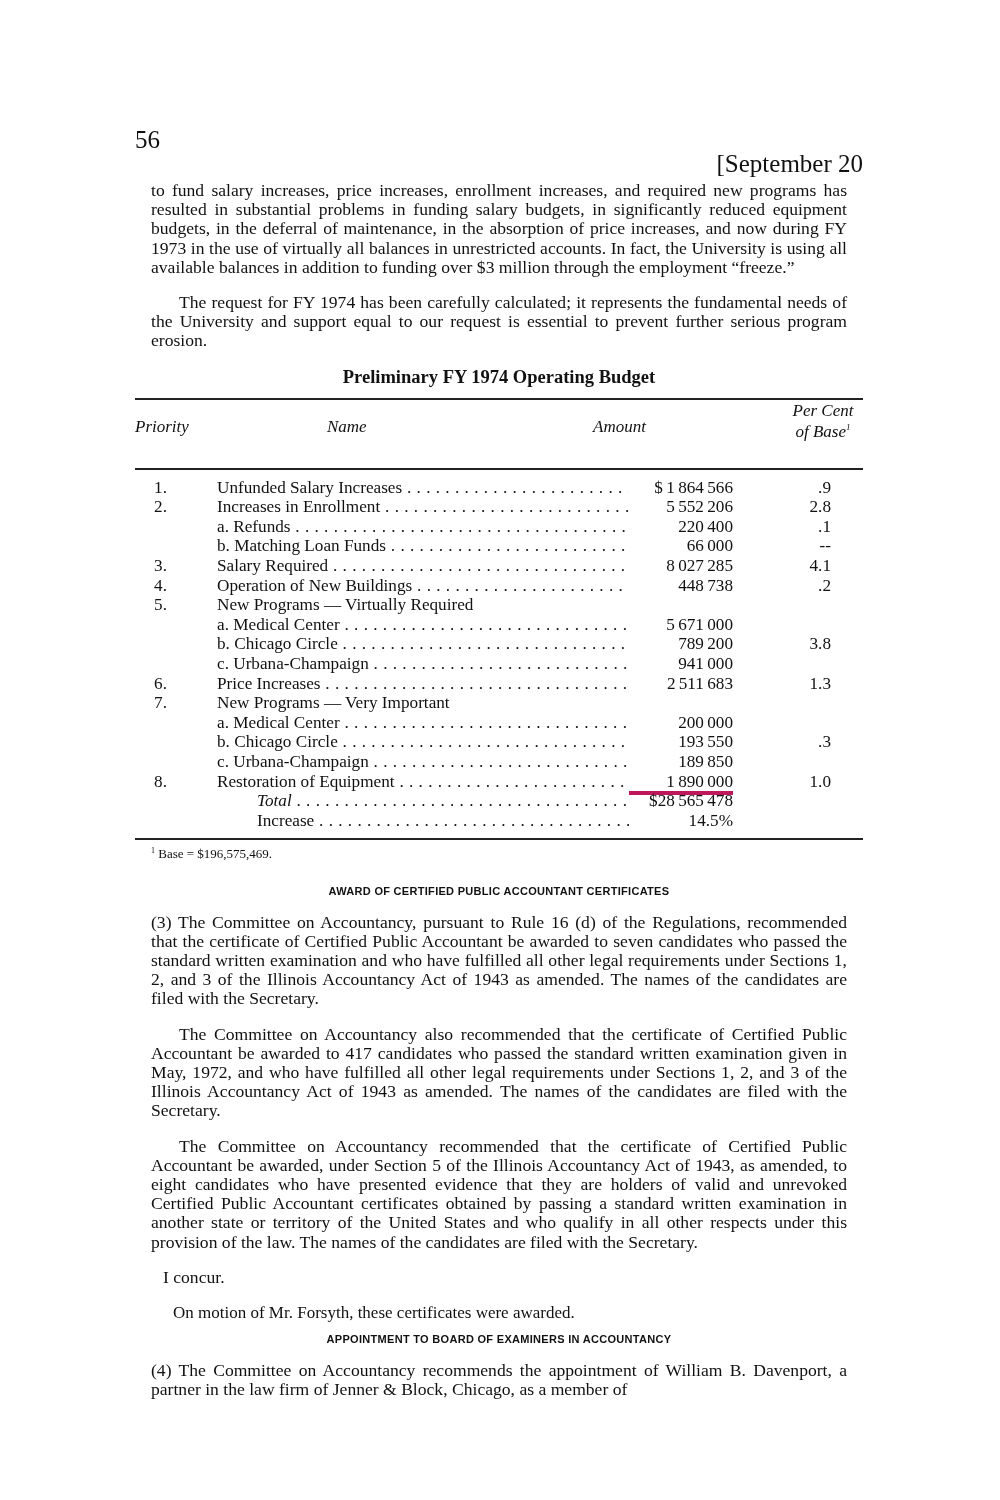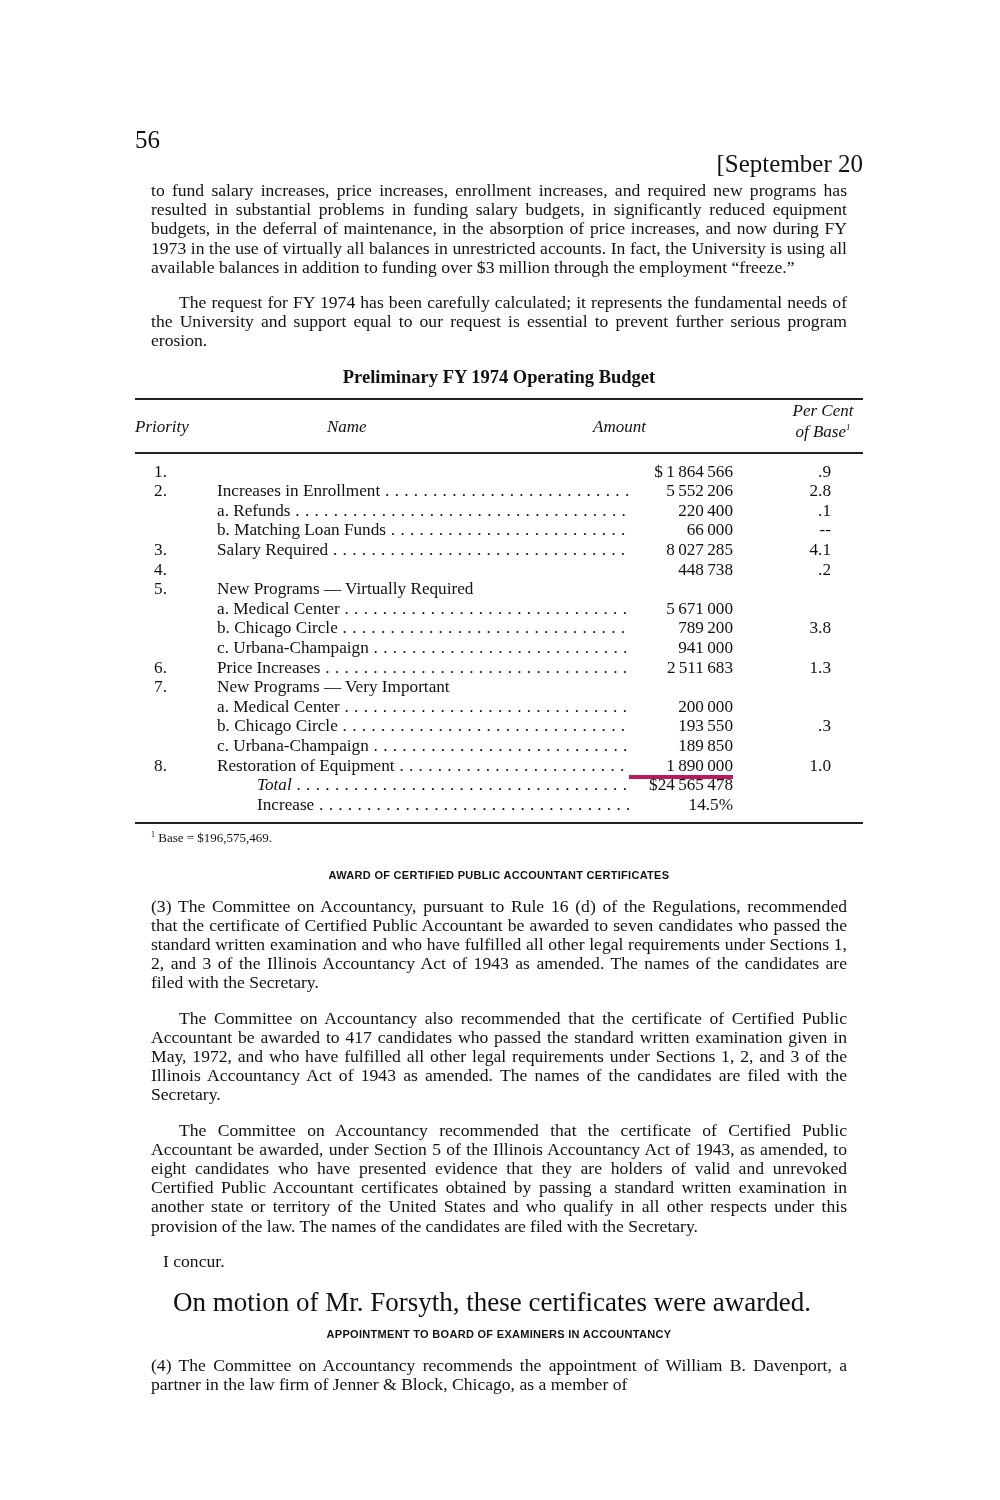--- a/index.html
+++ b/index.html
@@ -9,42 +9,42 @@
   .running-head { position: relative; height: 32px; font-size: 25px; }
   .rh-left { position: absolute; left: 0; top: 0; }
   .rh-center { position: absolute; left: 0; right: 0; top: 6px; text-align: center;
                font-size: 16px; letter-spacing: 1px; font-variant: small-caps; }
   .rh-right { position: absolute; right: 0; top: 0; margin-top: 24px; }
   p { margin: 16px; font-size: 17.6px; line-height: 19.2px; text-align: justify; }
   p.indent { text-indent: 28px; }
   .first-para { margin-top: 23px; }
   .table-title { text-align: center; font-size: 18.5px; font-weight: bold; margin-top: 2px; margin-bottom: 10px; }
   .rule { border-top: 2px solid #222; }
-  .thead { position: relative; height: 52px; font-style: italic; font-size: 17px; }
+  .thead { position: relative; height: 68px; font-style: italic; font-size: 17px; }
   .th-priority { position: absolute; left: 0; top: 17px; }
   .th-name { position: absolute; left: 192px; top: 17px; }
   .th-amount { position: absolute; left: 458px; top: 17px; }
   .th-percent { position: absolute; right: 0; top: 2px; text-align: center; line-height: 17px; width: 80px; }
   .th-percent sup { font-size: 9px; }
   .tbody { padding-top: 8px; padding-bottom: 8px; }
   .trow { position: relative; height: 19.6px; font-size: 17.2px; line-height: 19.6px; }
   .c-pri { position: absolute; left: 0; width: 32px; text-align: right; }
   .c-name { position: absolute; left: 82px; width: 412px; overflow: hidden; white-space: nowrap; }
   .c-name.tot { left: 122px; width: 372px; }
   .c-name .leader::after { content: " . . . . . . . . . . . . . . . . . . . . . . . . . . . . . . . . . . . . . . . . . . . . . . . . . . . . . . . . ."; letter-spacing: 0.5px; }
   .c-amt { position: absolute; left: 494px; width: 104px; text-align: right; white-space: nowrap; word-spacing: -1px; }
   .c-amt.ul { border-bottom: 4px solid #be185d; }
   .c-pct { position: absolute; left: 640px; width: 56px; text-align: right; }
   .footnote { font-size: 13px; margin-top: 6px; margin-left: 16px; }
   .footnote sup { font-size: 8px; }
   .section-head { font-family: "Liberation Sans", "DejaVu Sans", sans-serif; font-weight: bold;
                   text-align: center; font-size: 11px; letter-spacing: 0.3px; }
   .sh1 { margin-top: 22px; margin-bottom: 2px; }
   .sh2 { margin-top: 10px; margin-bottom: 2px; }
-  .motion { font-size: 27px; margin-top: 8px; margin-left: 38px; }
+  .motion { font-size: 17px; margin-top: 8px; margin-left: 38px; }
   .concur { margin-left: 28px; }
 </style>
 </head>
 <body>
 
 <div class="page">
 
   <div class="running-head">
     <span class="rh-left">56</span>
     <span class="rh-right">[September 20</span>
@@ -65,20 +65,21 @@
         <span>Per Cent</span><br>
         <span>of Base</span><sup>1</sup>
       </span>
     </div>
     <div class="rule"></div>
 
     <div class="tbody" id="tbody">
 
       <div class="trow">
           <span class="c-pri">1.</span>
+          <span class="c-name"><span>Unfunded Salary Increases</span><span class="leader"></span></span>
           <span class="c-amt">$ 1 864 566</span>
           <span class="c-pct">.9</span>
         </div>
         <div class="trow">
           <span class="c-pri">2.</span>
           <span class="c-name"><span>Increases in Enrollment</span><span class="leader"></span></span>
           <span class="c-amt">5 552 206</span>
           <span class="c-pct">2.8</span>
         </div>
         <div class="trow">
@@ -94,20 +95,21 @@
           <span class="c-pct">--</span>
         </div>
         <div class="trow">
           <span class="c-pri">3.</span>
           <span class="c-name"><span>Salary Required</span><span class="leader"></span></span>
           <span class="c-amt">8 027 285</span>
           <span class="c-pct">4.1</span>
         </div>
         <div class="trow">
           <span class="c-pri">4.</span>
+          <span class="c-name"><span>Operation of New Buildings</span><span class="leader"></span></span>
           <span class="c-amt">448 738</span>
           <span class="c-pct">.2</span>
         </div>
         <div class="trow">
           <span class="c-pri">5.</span>
           <span class="c-name"><span>New Programs — Virtually Required</span></span>
           <span class="c-amt"></span>
           <span class="c-pct"></span>
         </div>
         <div class="trow">
@@ -159,21 +161,21 @@
           <span class="c-pct"></span>
         </div>
         <div class="trow">
           <span class="c-pri">8.</span>
           <span class="c-name"><span>Restoration of Equipment</span><span class="leader"></span></span>
           <span class="c-amt ul">1 890 000</span>
           <span class="c-pct">1.0</span>
         </div>
         <div class="trow" id="total-row">
         <span class="c-name tot"><i>Total</i><span class="leader"></span></span>
-        <span class="c-amt">$24 565 478</span>
+        <span class="c-amt">$28 565 478</span>
       </div>
       <div class="trow">
         <span class="c-name tot"><span>Increase</span><span class="leader"></span></span>
         <span class="c-amt">14.5%</span>
       </div>
     </div>
     <div class="rule"></div>
     <div class="footnote">
       <sup>1</sup>
       <span>Base = $196,575,469.</span>

